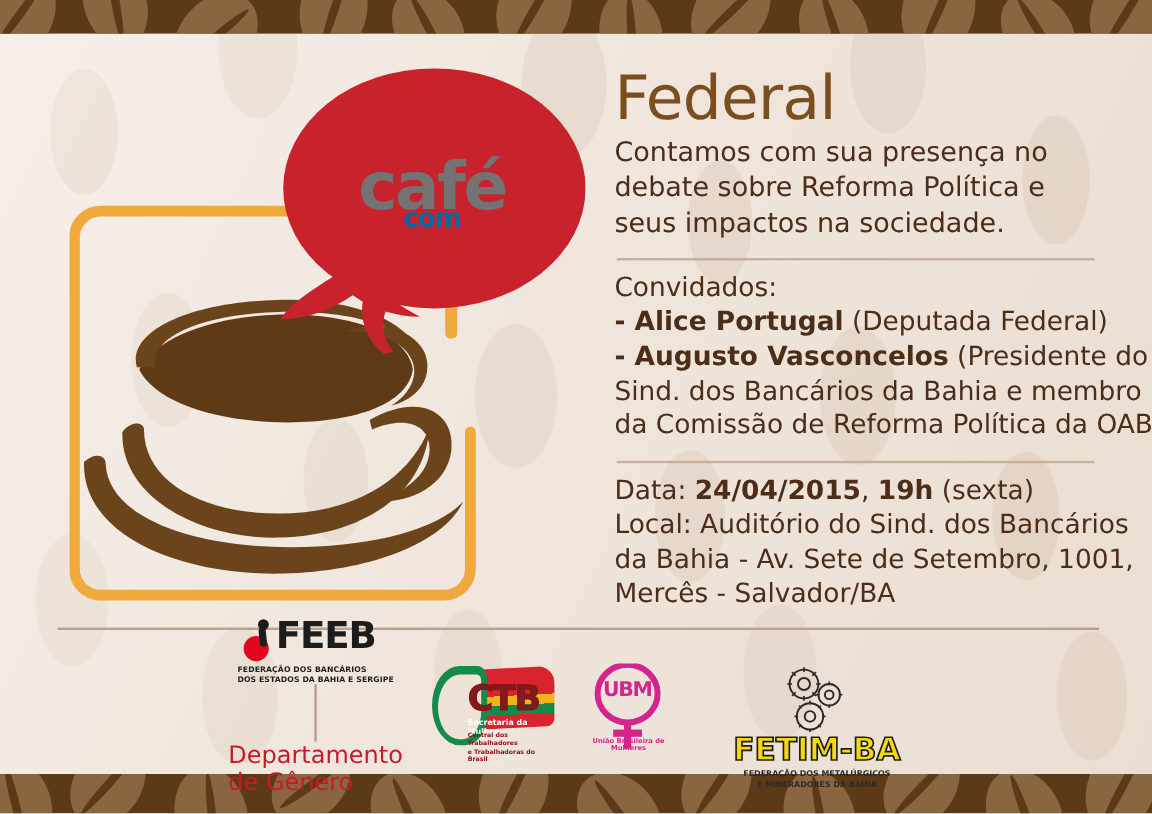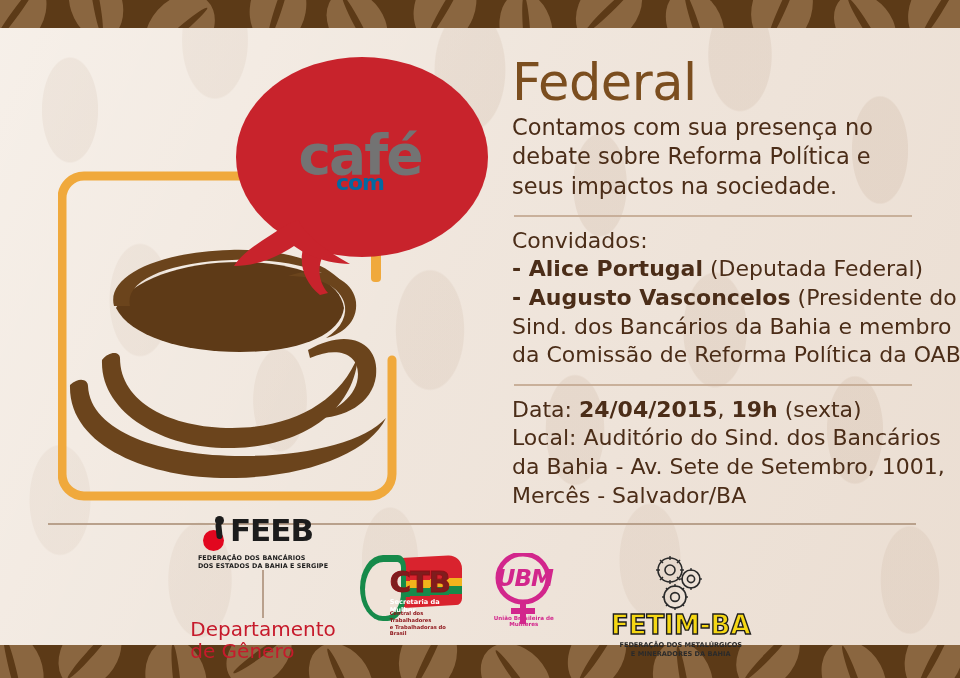--- a/index.html
+++ b/index.html
@@ -159,21 +159,21 @@
     -webkit-text-stroke:1px #8c1016;
   }
   .ctb-s1{position:absolute;left:30px;top:47px;font-size:6.6px;color:#fff;font-weight:bold;}
   .ctb-s2{position:absolute;left:30px;top:59px;font-size:5.2px;color:#8c1016;font-weight:bold;line-height:1.3;}
 
   
   .ubm{margin-right:26px;position:relative;width:80px;height:76px;}
   .ubm-sym{position:absolute;left:10px;top:2px;width:58px;height:74px;}
   .ubm-word{
     position:absolute;left:13px;top:14px;width:52px;text-align:center;
-    font-weight:bold;font-size:23px;color:#d2268c;letter-spacing:-1px;font-style:italic;
+    font-weight:bold;font-size:17px;color:#d2268c;letter-spacing:-1px;
   }
   .ubm-sub{position:absolute;left:-2px;top:64px;width:84px;text-align:center;font-size:5.6px;color:#d2268c;font-weight:bold;}
 
   
   .fetim{position:relative;width:180px;height:70px;display:flex;align-items:center;}
   .gears{position:relative;width:54px;height:58px;flex:0 0 auto;}
   .fetim-right{margin-left:2px;}
   .fetim-word{
     font-weight:bold;font-size:26px;color:#f5d714;letter-spacing:0px;
     -webkit-text-stroke:1.4px #1c1c1c;line-height:1;

